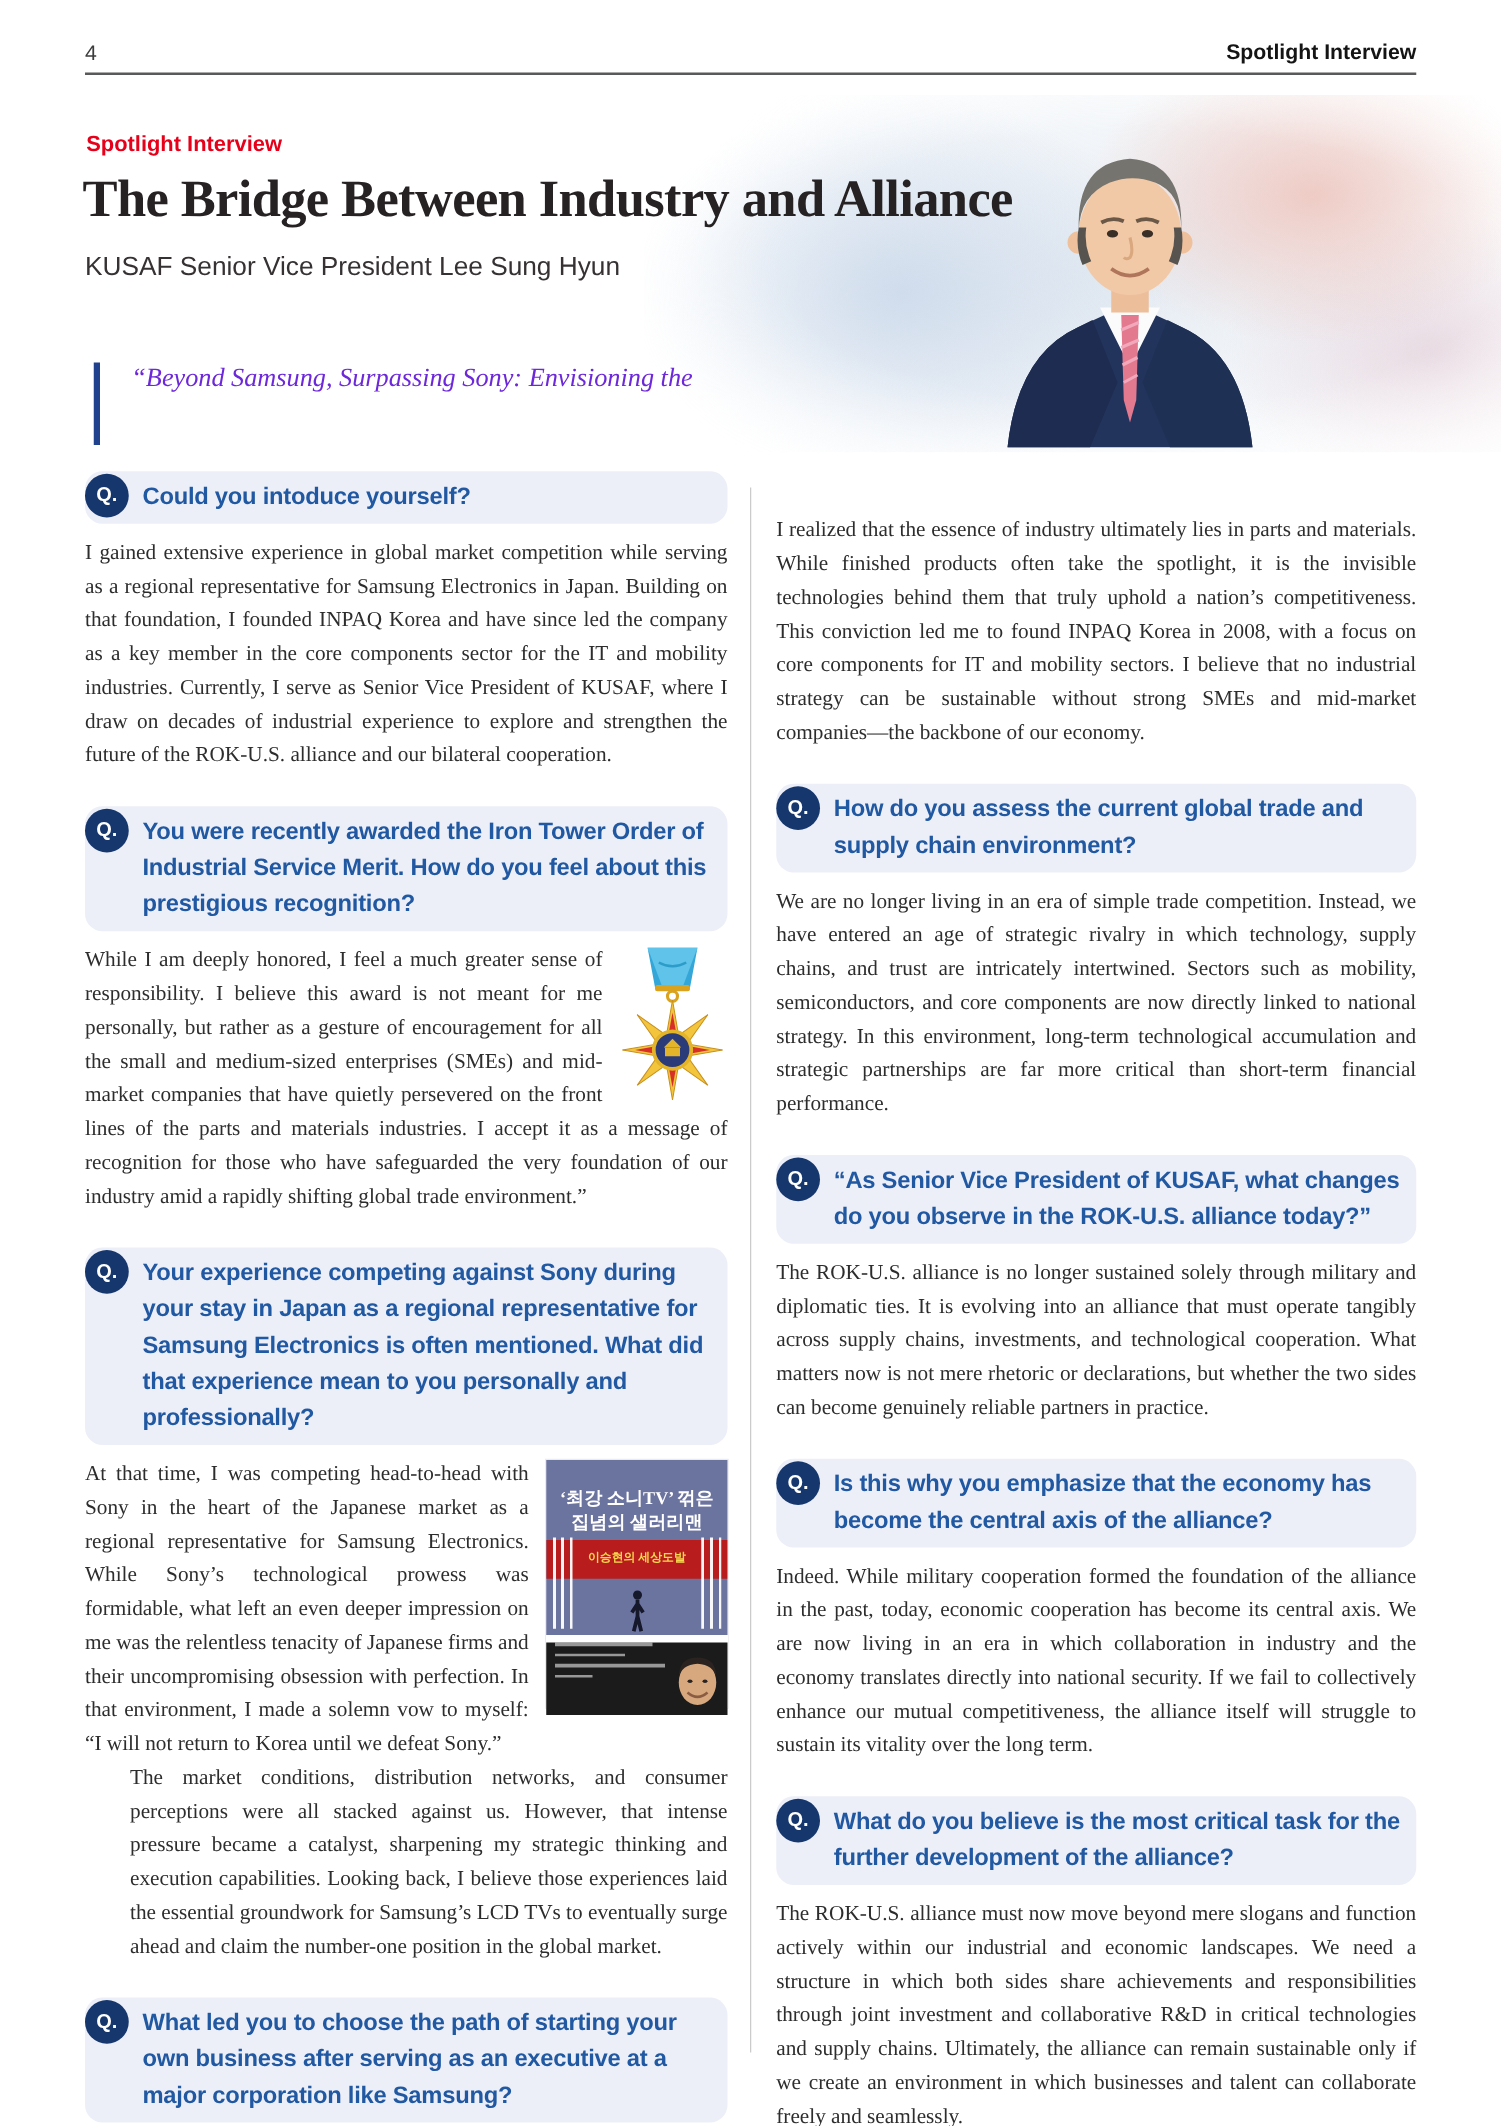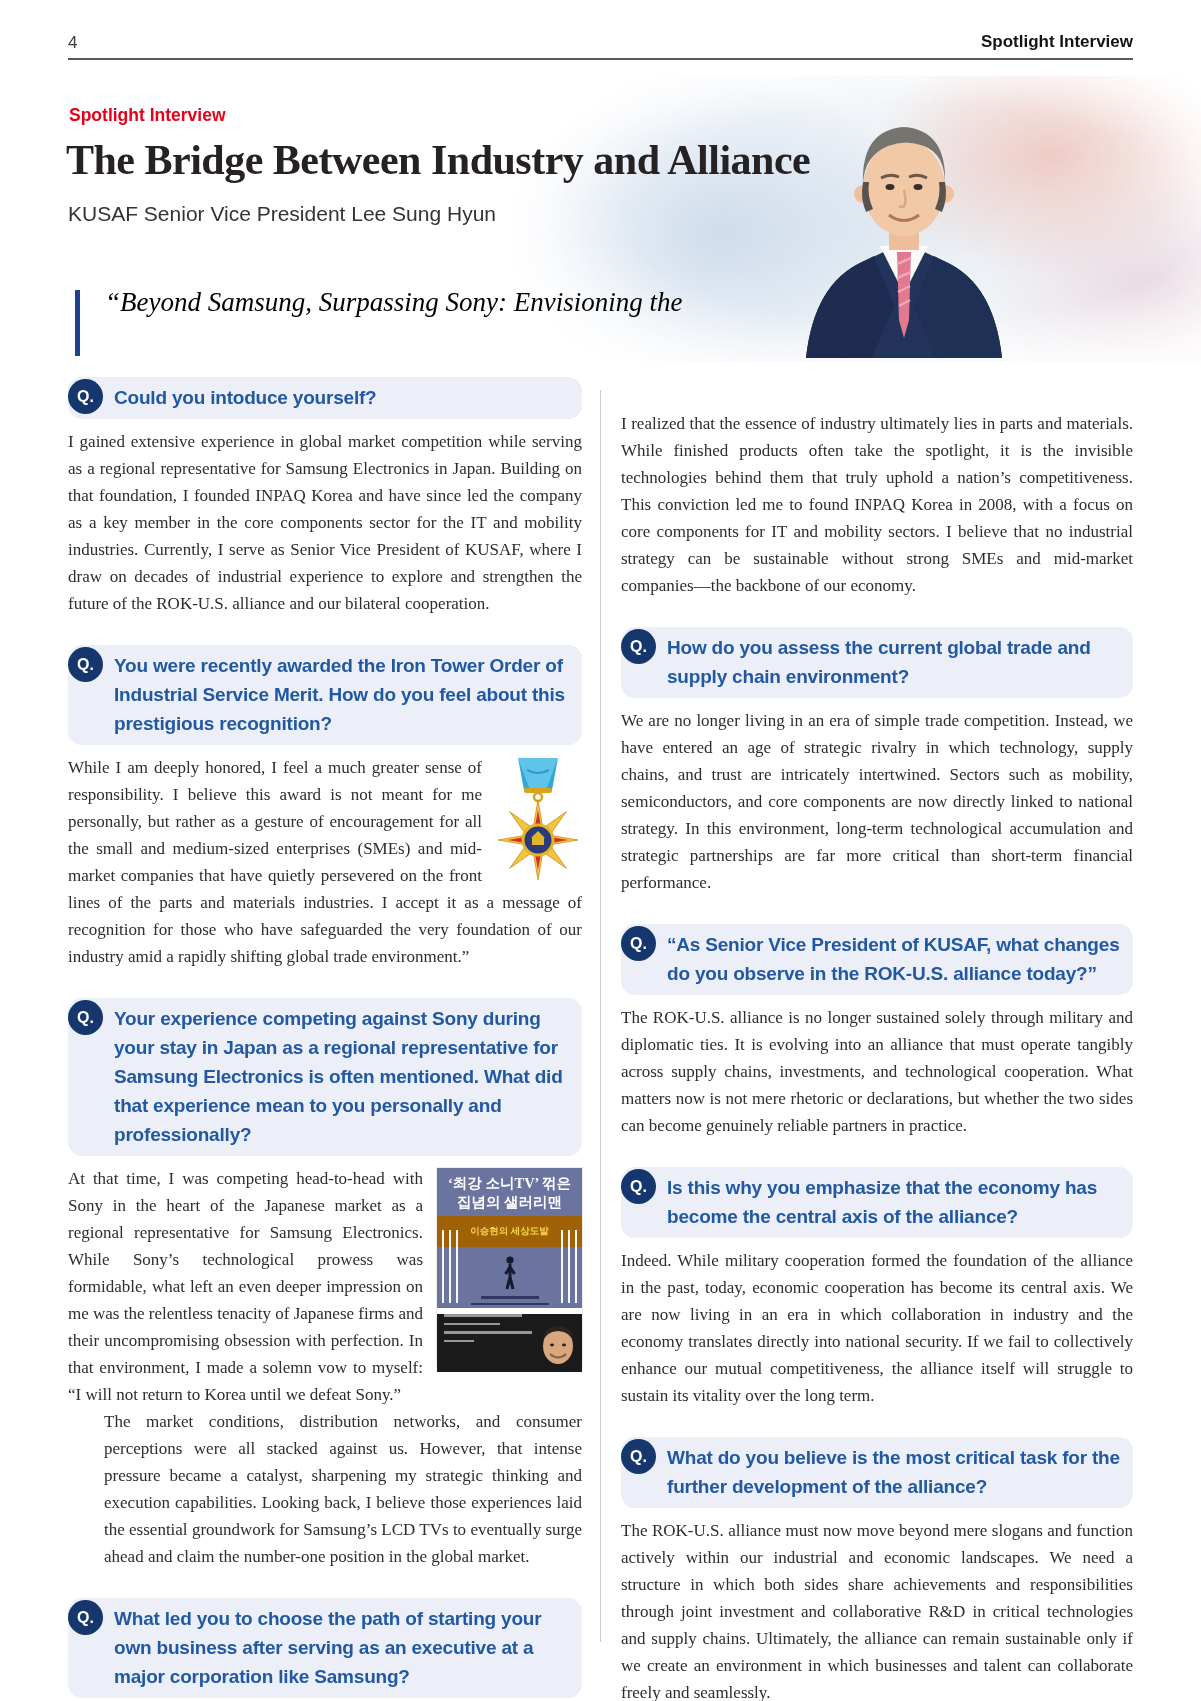--- a/index.html
+++ b/index.html
@@ -29,21 +29,21 @@
   .page-title {
     position:absolute; left:66px; top:136px; width:780px;
     font-family:Liberation Serif, serif;
     font-size:42px; font-weight:700; letter-spacing:-0.5px; color:#262122;
   }
   .subtitle { position:absolute; left:68px; top:202px; font-size:21px; font-weight:500; color:#363233; }
   .quote { position:absolute; left:75px; top:282px; padding-left:30px; }
   .quote-bar { position:absolute; left:0; top:8px; width:5px; height:66px; background:#20418d; }
   .quote-line {
     font-family:"Liberation Serif","DejaVu Serif",serif;
-    font-style:italic; font-size:27px; color:#000000; line-height:40px; white-space:nowrap;
+    font-style:italic; font-size:21px; color:#6d28d9; line-height:40px; white-space:nowrap;
   }
   
   .divider { position:absolute; left:600px; top:390px; width:1px; height:1252px; background:#cbcbcb; }
   .col { position:absolute; top:375px; }
   .col-left  { left:68px;  width:514px; }
   .col-right { left:621px; width:512px; }
   
   .qbar {
     position:relative; background:#edeff8; border-radius:14px;
     padding:6px 10px 7px 46px; margin-top:28px;
@@ -65,22 +65,22 @@
   .col-right .intro { margin-top:35px; }
   
   .medal-float { float:right; width:88px; height:126px; margin:2px 0 4px 12px; }
   
   .book { float:right; width:145px; height:198px; margin:3px 0 6px 14px; box-shadow:0 0 0 1px rgba(0,0,0,.08); }
   .book-top { position:relative; width:100%; height:140px; background:#6b739f; overflow:hidden; }
   .bstripe { position:absolute; top:62px; bottom:5px; width:16px;
     background:repeating-linear-gradient(90deg, rgba(255,255,255,.95) 0 2.5px, rgba(255,255,255,0) 2.5px 7px); }
   .bstripe.l { left:5px; } .bstripe.r { right:5px; }
   .book-title { text-align:center; color:#ffffff; font-weight:700; font-size:14.5px; line-height:19px; }
-  .book-title.t1 { padding-top:6px; }
-  .book-band { margin-top:4px; background:#a16207; color:#f5d84c; font-weight:700;
+  .book-title.t1 { padding-top:22px; }
+  .book-band { margin-top:4px; background:#b91c1c; color:#f5d84c; font-weight:700;
     font-size:9.5px; text-align:center; padding:2px 0; }
   .book-sil { display:block; margin:8px auto 0 auto; }
   .book-micro { width:58px; height:2.5px; background:#2e3664; margin:5px auto 0 auto; }
   .book-micro.w2 { width:78px; margin-top:4px; }
   .book-bottom { position:relative; width:100%; height:58px; background:#1b1b1b; }
   .bb-bar { height:2.5px; background:rgba(255,255,255,.55); margin:6px 0 0 7px; }
   .bb-face { position:absolute; right:3px; bottom:2px; }
 </style>
 </head>
 <body>

